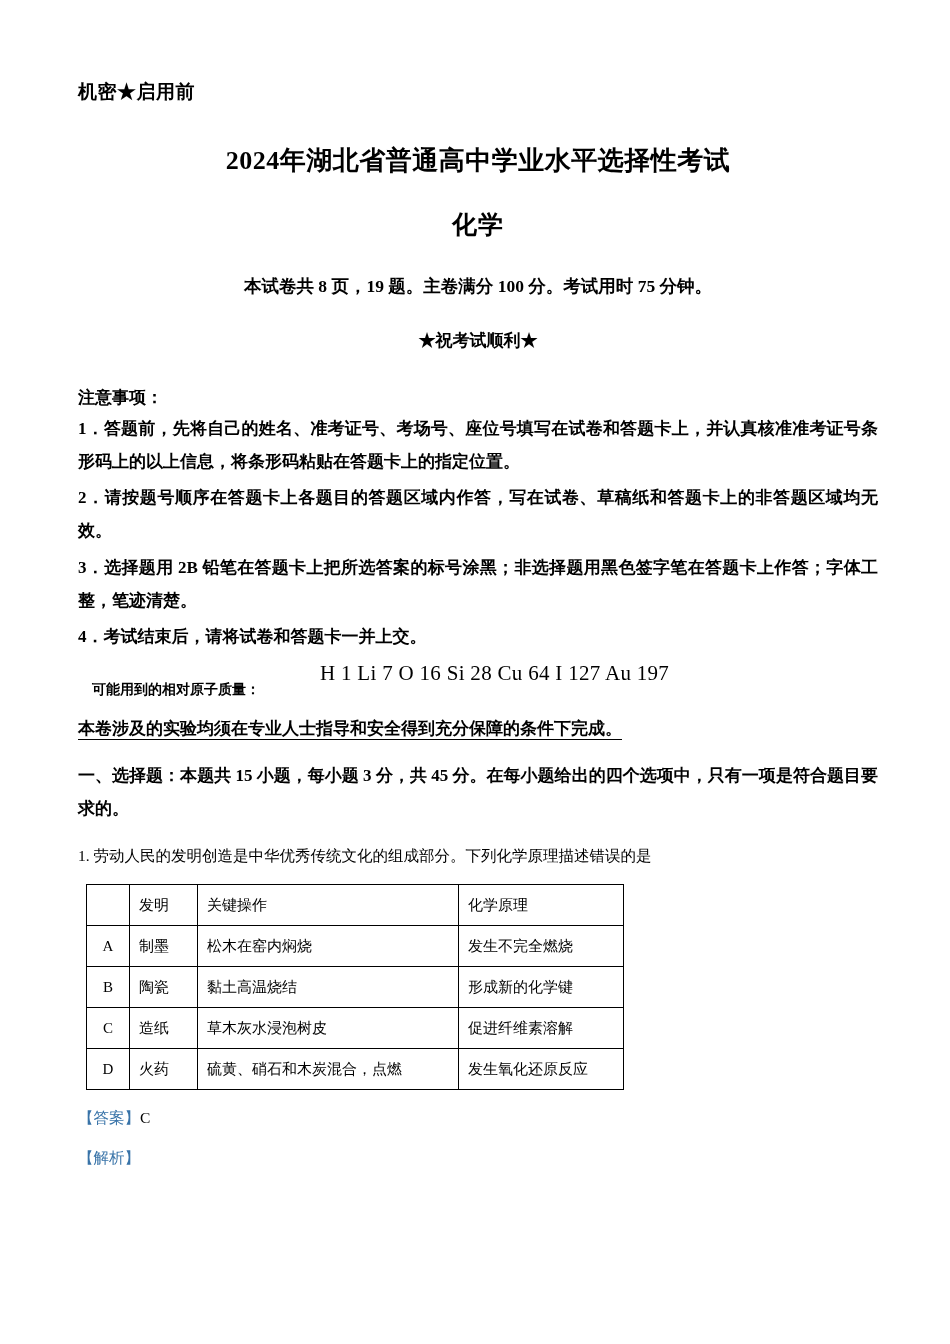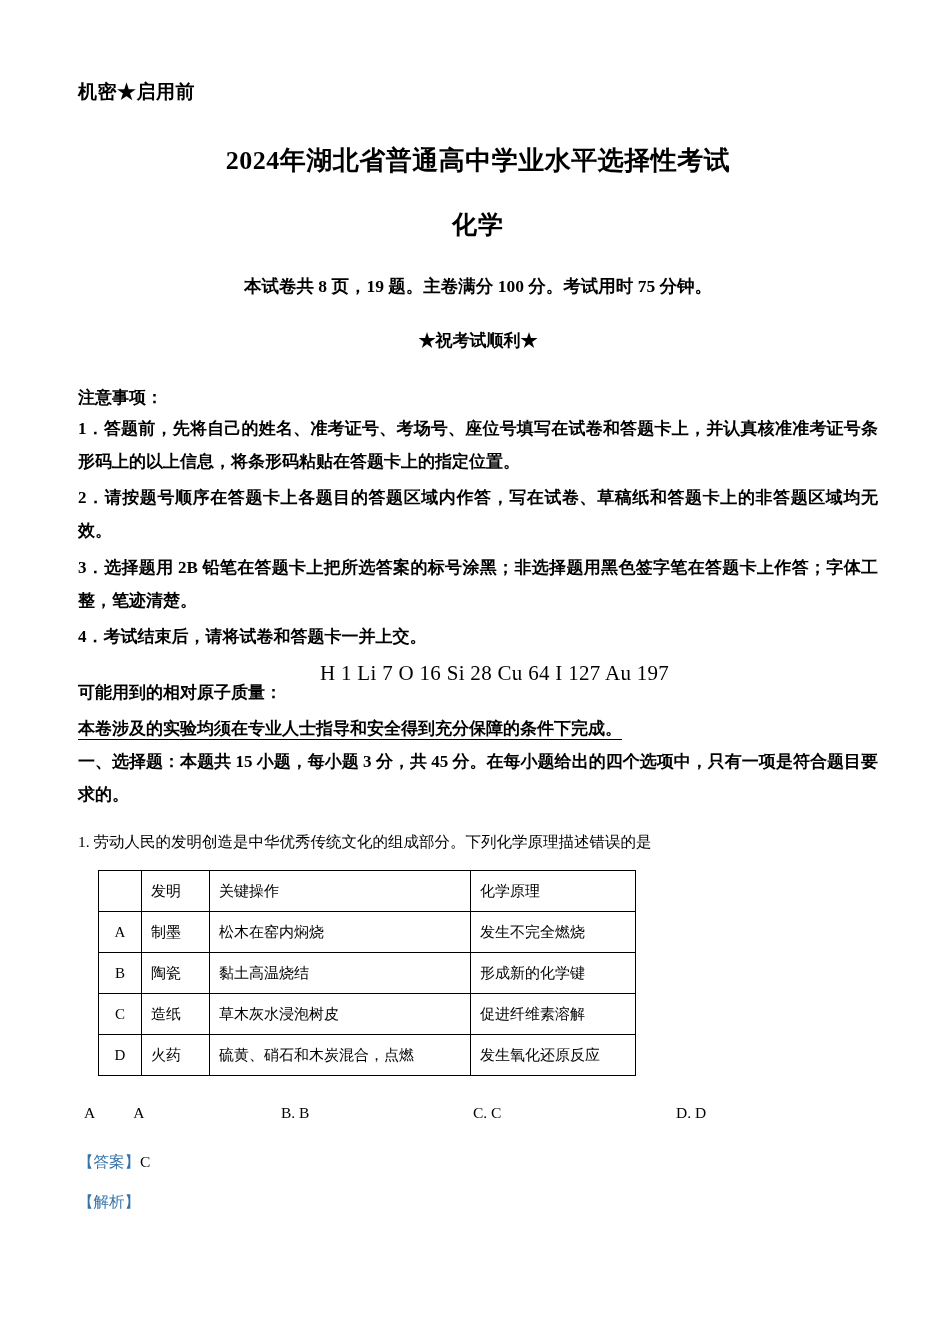--- a/index.html
+++ b/index.html
@@ -79,23 +79,23 @@
   }
 
   
   .atomic-row {
     position: relative;
     height: 52px;
     margin-top: 8px;
   }
   .atomic-label {
     position: absolute;
-    left: 0;
+    left: 14px;
     top: 20px;
-    font-size: 17px;
+    font-size: 14px;
     font-weight: 700;
     white-space: nowrap;
   }
   .atomic-values {
     position: absolute;
     left: 242px;
     top: 0px;
     font-size: 21px;
     font-weight: 400;
     white-space: nowrap;
@@ -111,37 +111,38 @@
   .safety-note span.u {
     border-bottom: 1.5px solid #000;
     padding-bottom: 1px;
   }
 
   
   .section-heading {
     font-size: 17px;
     font-weight: 700;
     line-height: 1.95;
+    margin-top: 14px;
     text-align: justify;
     text-justify: inter-ideograph;
   }
 
   
   .question-stem {
     font-size: 15.5px;
     font-weight: 400;
     margin-top: 18px;
     line-height: 1.6;
   }
 
   
   table.q-table {
     border-collapse: collapse;
     margin-top: 16px;
-    margin-left: 20px;
+    margin-left: 8px;
     table-layout: fixed;
     width: 488px;
     border-radius: 30px;
   }
   table.q-table td {
     border: 1px solid #000000;
     font-size: 15px;
     font-weight: 400;
     padding: 9px 8px 9px 9px;
     height: 22px;
@@ -260,26 +261,20 @@
       </tr>
       <tr>
         <td class="c-opt">D</td>
         <td class="c-inv">火药</td>
         <td class="c-op">硫黄、硝石和木炭混合，点燃</td>
         <td class="c-pri">发生氧化还原反应</td>
       </tr>
     </tbody>
       </table>
 
-    <div class="options">
-      <div class="opt opt-a"><span>A</span><span class="sp"></span><span>A</span></div>
-      <div class="opt opt-b"><span>B.</span>&nbsp;<span>B</span></div>
-      <div class="opt opt-c"><span>C.</span>&nbsp;<span>C</span></div>
-      <div class="opt opt-d"><span>D.</span>&nbsp;<span>D</span></div>
-    </div>
 
     <div class="answer-line"><span class="tag-blue">【答案】</span><span class="answer-value">C</span></div>
 
     <div class="analysis-line"><span class="tag-blue">【解析】</span></div>
 
   </div>
 
   <div class="watermark"></div>
   <div class="footer">第 1 页/共 24 页</div>
 </div>

